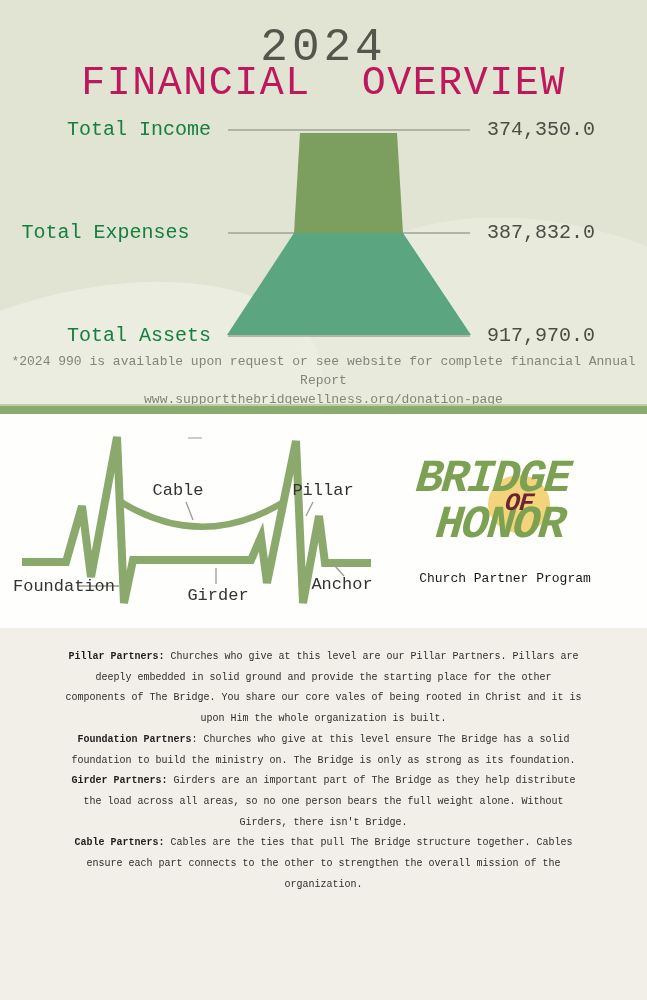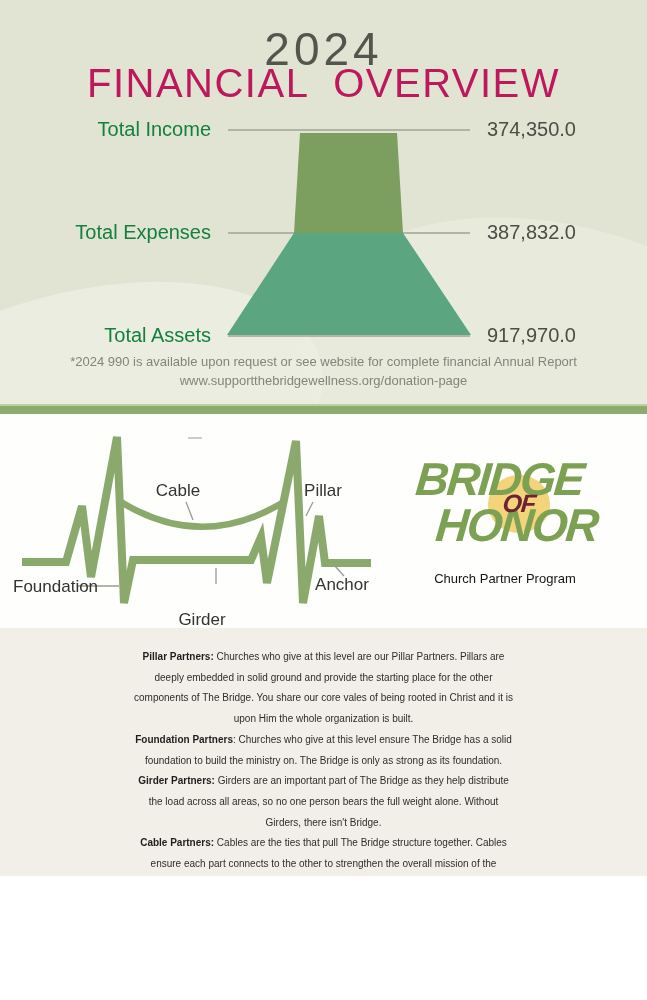--- a/index.html
+++ b/index.html
@@ -1,18 +1,18 @@
 <!DOCTYPE html>
 <html><head>
 <meta charset="utf-8">
 <style>
   html,body { margin:0; padding:0; background:#ffffff; }
   .page {
-    position:relative; width:647px; height:876px; overflow:hidden;
-    font-family:Liberation Sans, sans-serif; background:#f2efe9;
+    position:relative; width:647px; height:1000px; overflow:hidden;
+    font-family:Liberation Mono, monospace; background:#f2efe9;
   }
   
   .top {
     position:absolute; left:0; top:0; width:647px; height:404px;
     background:#e1e3d3; overflow:hidden;
   }
   .swoosh { position:absolute; border-radius:50%; background:#eceee2; }
   .swoosh.s1 { width:520px; height:270px; left:-190px; top:295px; transform:rotate(-16deg); opacity:.85; }
   .swoosh.s2 { width:520px; height:320px; right:-170px; top:225px; transform:rotate(14deg); opacity:.6; }
   .year {
@@ -104,21 +104,21 @@
       <line x1="228" y1="233" x2="470" y2="233" stroke="#9fa396" stroke-width="1.5"></line>
       <line x1="228" y1="336" x2="470" y2="336" stroke="#9fa396" stroke-width="1.5"></line>
 
       <polygon points="300,133 397,133 403,233 294,233" fill="#7c9e5f"></polygon>
       <polygon points="294,233 403,233 471,335 227,335" fill="#5ba580"></polygon>
     </svg>
 
     <div class="frow-label" style="top:118px;">Total Income</div>
     <div class="frow-value" style="top:118px;">374,350.0</div>
 
-    <div class="frow-label" style="top:221px;">Total Expenses</div>
+    <div class="frow-label" style="top:221px;text-align:center;">Total Expenses</div>
     <div class="frow-value" style="top:221px;">387,832.0</div>
 
     <div class="frow-label" style="top:324px;">Total Assets</div>
     <div class="frow-value" style="top:324px;">917,970.0</div>
 
     <div class="footnote">
       <div>*2024 990 is available upon request or see website for complete financial Annual Report</div>
       <div>www.supportthebridgewellness.org/donation-page</div>
     </div>
   </section>
@@ -138,21 +138,21 @@
 
         <line x1="186" y1="82" x2="193" y2="100" stroke="#9b9b93" stroke-width="1.3"></line>
         <line x1="313" y1="82" x2="306" y2="96" stroke="#9b9b93" stroke-width="1.3"></line>
         <line x1="78" y1="166" x2="119" y2="166" stroke="#9b9b93" stroke-width="1.3"></line>
         <line x1="216" y1="148" x2="216" y2="164" stroke="#9b9b93" stroke-width="1.3"></line>
         <line x1="334" y1="145" x2="344" y2="156" stroke="#9b9b93" stroke-width="1.3"></line>
       </svg>
       <span class="dlabel centered" style="left:178px; top:61px;">Cable</span>
       <span class="dlabel centered" style="left:323px; top:61px;">Pillar</span>
       <span class="dlabel" style="left:13px; top:157px;">Foundation</span>
-      <span class="dlabel centered" style="left:202px; top:166px;margin-top:24px;">Girder</span>
+      <span class="dlabel centered" style="left:218px; top:166px;">Girder</span>
       <span class="dlabel centered" style="left:342px; top:155px;">Anchor</span>
     </div>
 
     <div class="logo">
       <div class="logo-circle"></div>
       <div class="logo-word w-bridge">BRIDGE</div>
       <div class="logo-word w-honor">HONOR</div>
       <div class="logo-of">OF</div>
       <div class="program-subtitle">Church Partner Program</div>
     </div>

